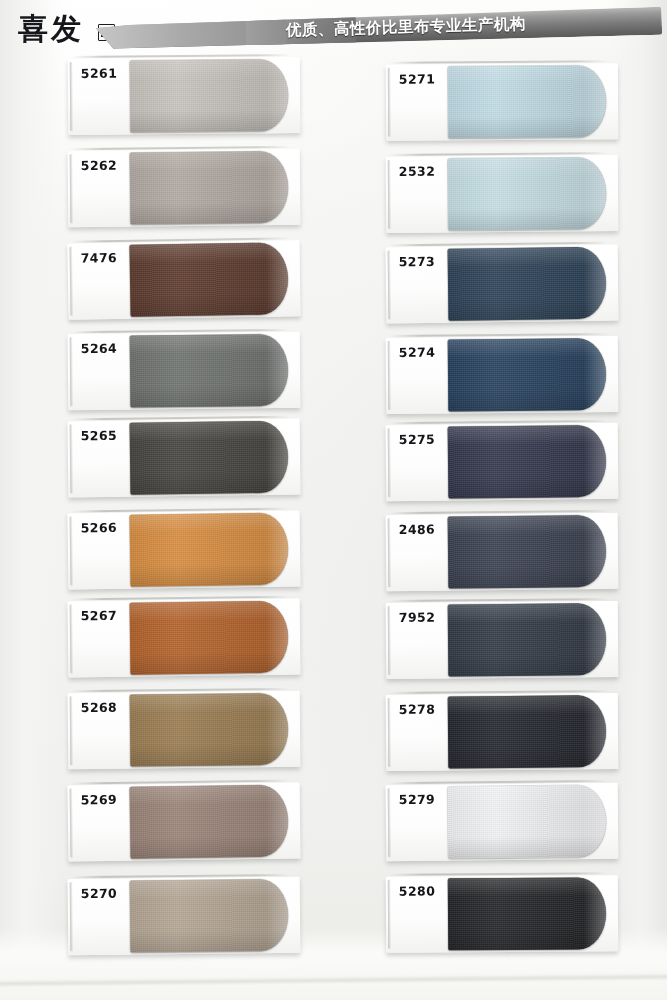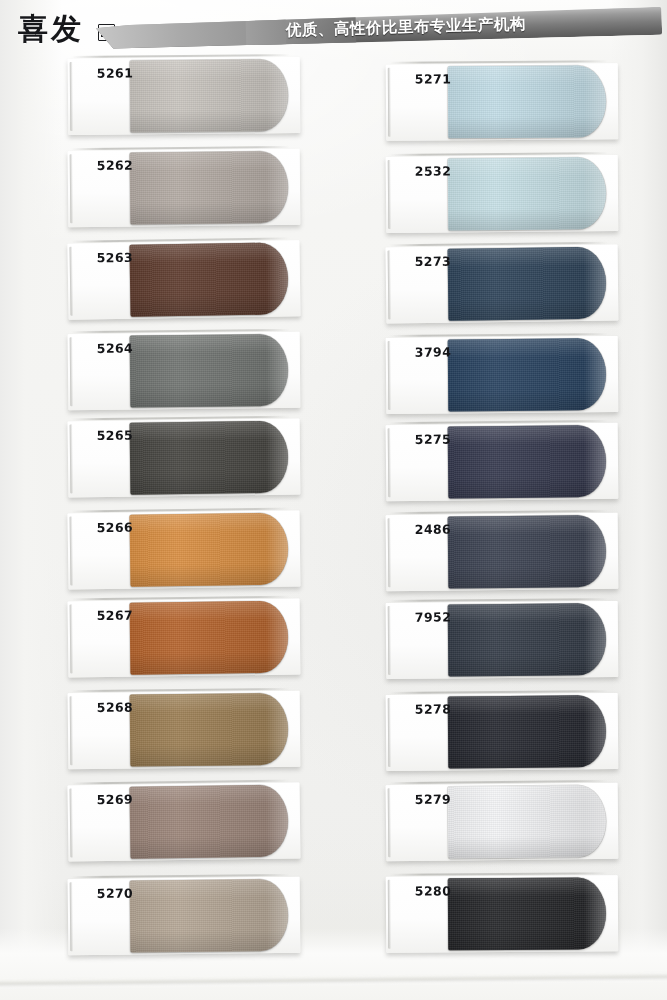--- a/index.html
+++ b/index.html
@@ -187,21 +187,20 @@
   .card-label {
     position: absolute;
     left: 13px;
     top: 7px;
     font-family: "DejaVu Sans", "Liberation Sans", sans-serif;
     font-size: 12.5px;
     font-weight: 700;
     color: #151619;
     letter-spacing: 0.4px;
     z-index: 3;
-    margin-left: 16px;
   }
   .swatch {
     position: absolute;
     left: 62px;
     top: 2px;
     width: 158px;
     height: 72px;
     border-radius: 2px 28px 28px 2px / 2px 36px 36px 2px;
     overflow: hidden;
     box-shadow:
@@ -282,21 +281,21 @@
           <div class="card-slot-top"></div>
           <div class="card-label">5262</div>
           <div class="swatch" title="5262 — taupe grey" style="background: rgb(179, 170, 163);">
             <div class="swatch-weave"></div>
             <div class="swatch-shade"></div>
             <div class="swatch-curl"></div>
           </div>
         </div>
         <div class="card" style="top: 242px; left: 0px; transform: rotate(-0.9deg);">
           <div class="card-slot-top"></div>
-          <div class="card-label">5263</div>
+          <div class="card-label">7476</div>
           <div class="swatch" title="5263 — dark brown" style="background: rgb(93, 58, 44);">
             <div class="swatch-weave"></div>
             <div class="swatch-shade"></div>
             <div class="swatch-curl"></div>
           </div>
         </div>
         <div class="card" style="top: 333px; left: 0px; transform: rotate(-0.6deg);">
           <div class="card-slot-top"></div>
           <div class="card-label">5264</div>
           <div class="swatch" title="5264 — medium grey" style="background: rgb(111, 115, 112);">
@@ -383,21 +382,21 @@
           <div class="card-slot-top"></div>
           <div class="card-label">5273</div>
           <div class="swatch" title="5273 — slate navy" style="background: rgb(44, 66, 88);">
             <div class="swatch-weave"></div>
             <div class="swatch-shade"></div>
             <div class="swatch-curl"></div>
           </div>
         </div>
         <div class="card" style="top: 337px; left: 0px; transform: rotate(-0.5deg);">
           <div class="card-slot-top"></div>
-          <div class="card-label">3794</div>
+          <div class="card-label">5274</div>
           <div class="swatch" title="5274 — deep navy" style="background: rgb(38, 65, 95);">
             <div class="swatch-weave"></div>
             <div class="swatch-shade"></div>
             <div class="swatch-curl"></div>
           </div>
         </div>
         <div class="card" style="top: 424px; left: 0px; transform: rotate(-0.6deg);">
           <div class="card-slot-top"></div>
           <div class="card-label">5275</div>
           <div class="swatch" title="5275 — navy indigo" style="background: rgb(51, 55, 76);">

